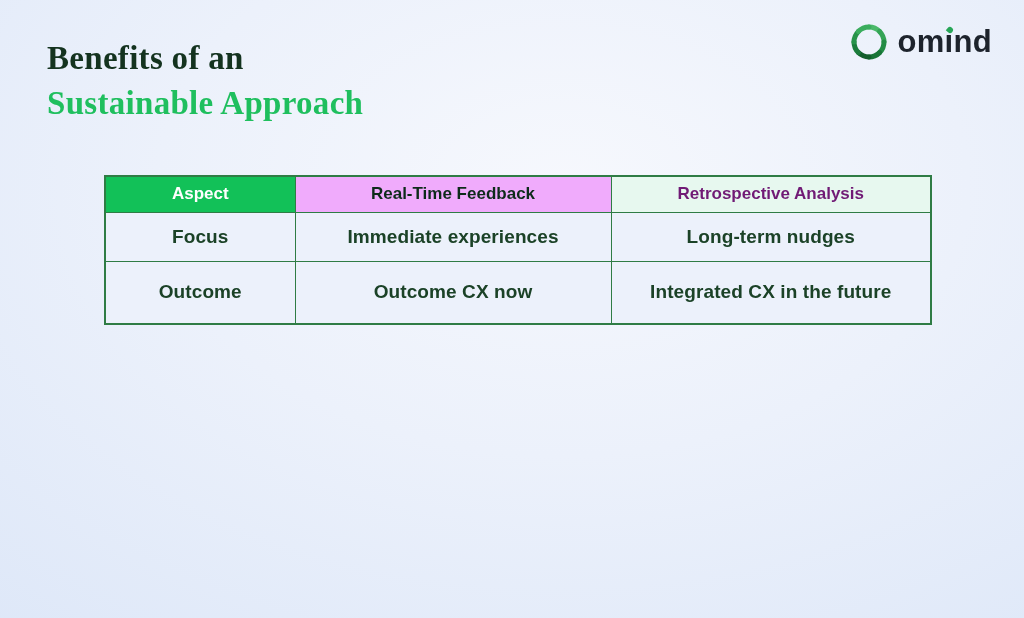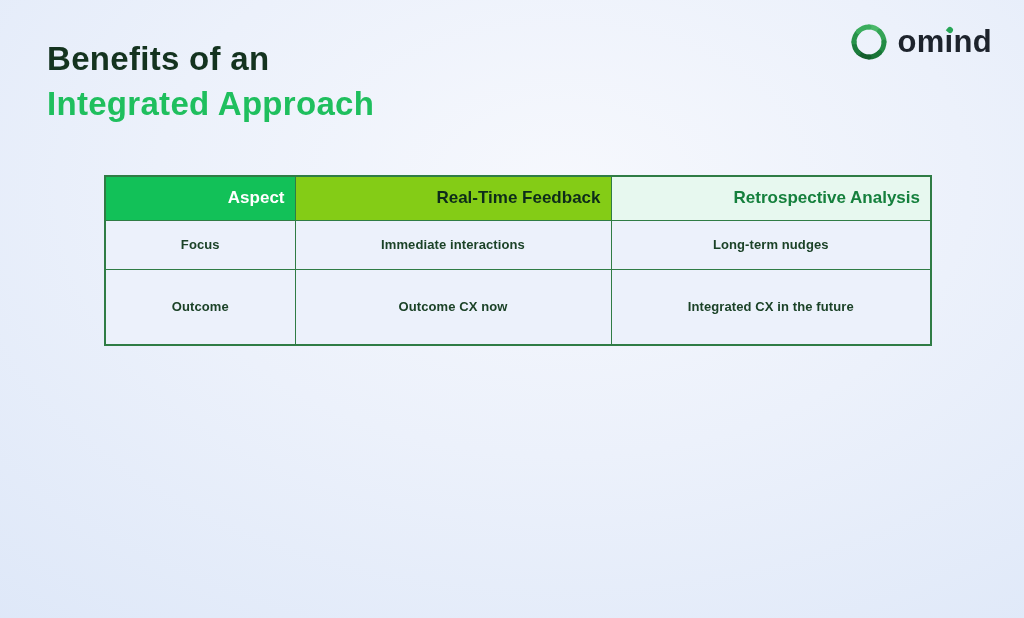--- a/index.html
+++ b/index.html
@@ -8,21 +8,21 @@
     position:relative;
     overflow:hidden;
     font-family:"Liberation Sans", sans-serif;
     background:
       radial-gradient(ellipse 900px 600px at 55% 30%, #f6f8fd 0%, #ecf1fb 45%, #dde7f8 100%);
   }
 
   
   .title-block {
     position:absolute; left:47px; top:36px;
-    font-size:33px; font-weight:800; letter-spacing:0.3px; line-height:45px;
+    font-size:33px; font-weight:800; letter-spacing:0.3px; line-height:45px;font-family:Liberation Serif, serif;
   }
   .title-line-1 { color:#14331f; }
   .title-line-2 { color:#1fbf5e; }
 
   
   .logo {
     position:absolute; top:20px; right:32px;
     display:flex; align-items:center; gap:6px;
   }
   .logo-swirl { width:44px; height:44px; }
@@ -41,35 +41,35 @@
   table.compare {
     position:absolute; left:104px; top:175px; width:826px;
     border-collapse:collapse; table-layout:fixed;
     border:2px solid #2f7c45;
   }
   .compare th, .compare td {
     border:1.5px solid #2f7c45;
     text-align:center; vertical-align:middle;
     padding:2px 10px;
   }
-  .compare th { font-size:17px; font-weight:700; height:44px;text-align:right; }
+  .compare th { font-size:17px; font-weight:700; height:36px; }
   th.col-aspect { background:#12c158; color:#ffffff; }
-  th.col-rt     { background:#84cc16; color:#0d2b1a; }
-  th.col-retro  { background:#e7f8ef; color:#15803d; }
+  th.col-rt     { background:#f0abfc; color:#0d2b1a; }
+  th.col-retro  { background:#e7f8ef; color:#701a75; }
   .compare td {
     background:#ecf1fb; color:#1b4227;
-    font-size:13px; font-weight:700; letter-spacing:0.1px;
+    font-size:19px; font-weight:700; letter-spacing:0.1px;
   }
 </style>
 </head>
 <body>
 
 <div class="title-block">
   <div class="title-line-1">Benefits of an</div>
-  <div class="title-line-2">Integrated Approach</div>
+  <div class="title-line-2">Sustainable Approach</div>
 </div>
 
 <div class="logo">
   <svg class="logo-swirl" viewBox="0 0 44 44" aria-hidden="true">
     <g fill="none" stroke-width="5" stroke-linecap="round">
       <path d="M 22 7 A 15 15 0 0 1 32.6 11.4" stroke="#4bb96a"></path>
       <path d="M 22 7 A 15 15 0 0 1 32.6 11.4" stroke="#35a456" transform="rotate(45 22 22)"></path>
       <path d="M 22 7 A 15 15 0 0 1 32.6 11.4" stroke="#238c45" transform="rotate(90 22 22)"></path>
       <path d="M 22 7 A 15 15 0 0 1 32.6 11.4" stroke="#187437" transform="rotate(135 22 22)"></path>
       <path d="M 22 7 A 15 15 0 0 1 32.6 11.4" stroke="#135e2c" transform="rotate(180 22 22)"></path>
@@ -94,22 +94,22 @@
   <thead>
     <tr>
       <th class="col-aspect">Aspect</th>
       <th class="col-rt">Real-Time Feedback</th>
       <th class="col-retro">Retrospective Analysis</th>
     </tr>
   </thead>
   <tbody>
     <tr style="height:49px">
       <td>Focus</td>
-      <td>Immediate interactions</td>
+      <td>Immediate experiences</td>
       <td>Long-term nudges</td>
     </tr>
-    <tr style="height:76px">
+    <tr style="height:63px">
       <td>Outcome</td>
       <td>Outcome CX now</td>
       <td>Integrated CX in the future</td>
     </tr>
   </tbody>
 </table>
 
 </body></html>

